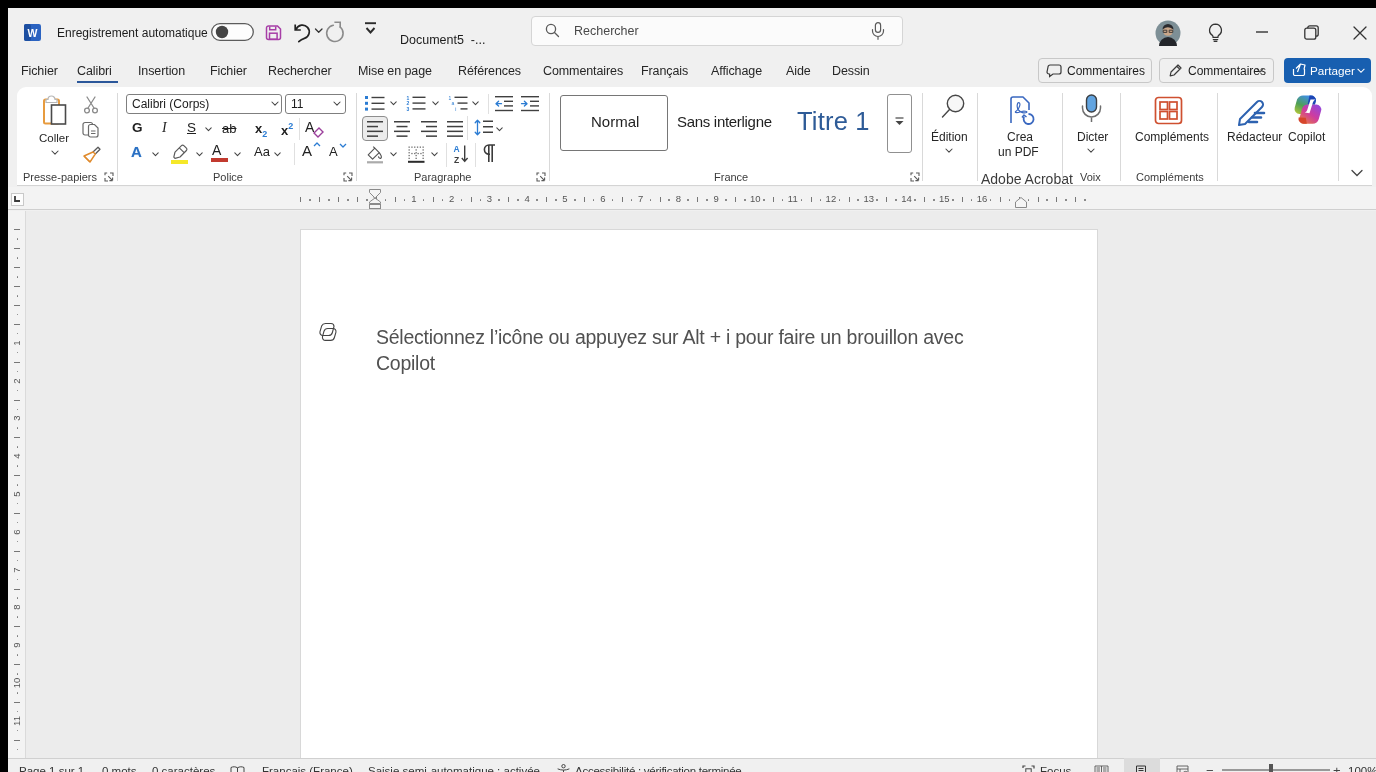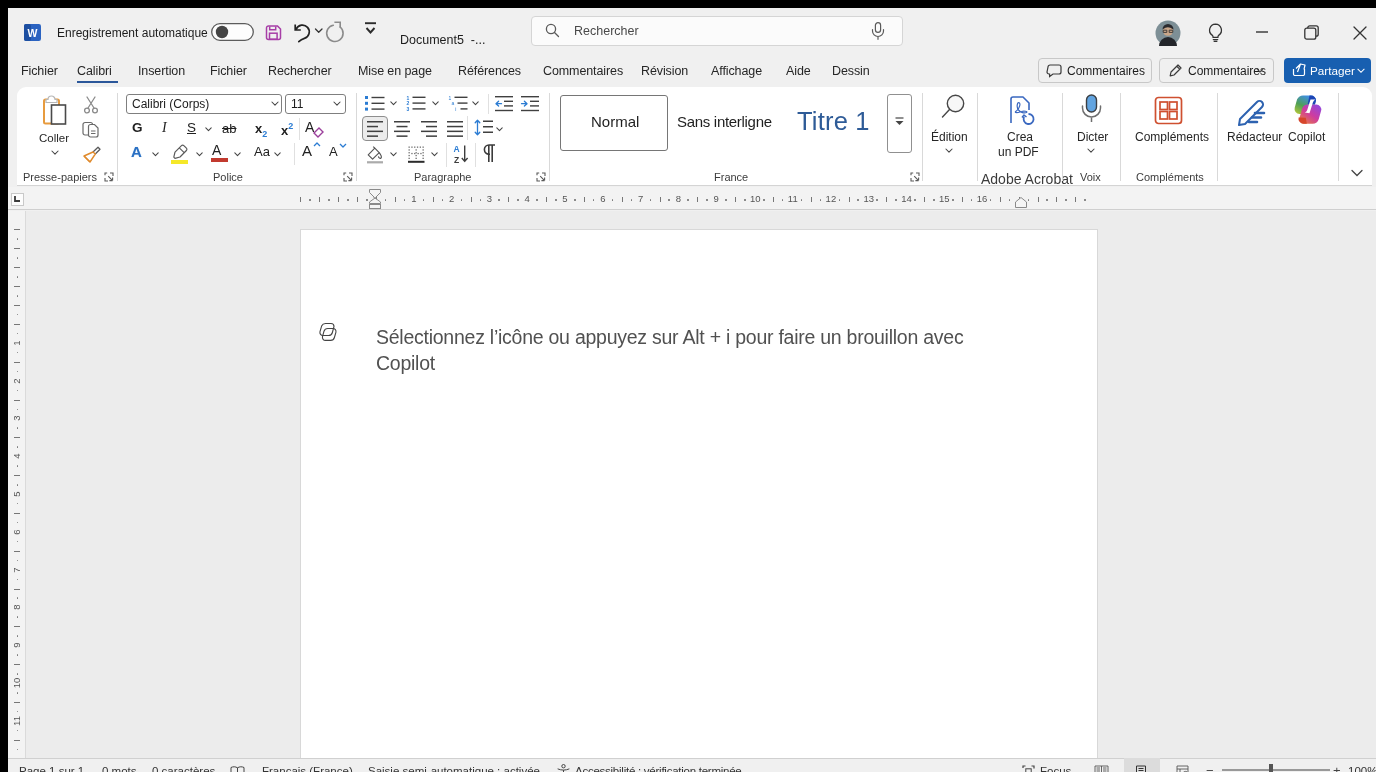--- a/index.html
+++ b/index.html
@@ -79,21 +79,21 @@
 <path d="M1 1 L13 13 M13 1 L1 13" stroke="#333" stroke-width="1.3" stroke-linecap="round"></path>
 </svg>
 <div class="t" style="left:21px;top:64px;font-size:12.5px;color:#262626;letter-spacing:-0.1px">Fichier</div>
 <div class="t" style="left:77px;top:64px;font-size:12.5px;color:#262626;letter-spacing:-0.1px">Calibri</div>
 <div class="t" style="left:138px;top:64px;font-size:12.5px;color:#262626;letter-spacing:-0.1px">Insertion</div>
 <div class="t" style="left:210px;top:64px;font-size:12.5px;color:#262626;letter-spacing:-0.1px">Fichier</div>
 <div class="t" style="left:268px;top:64px;font-size:12.5px;color:#262626;letter-spacing:-0.1px">Rechercher</div>
 <div class="t" style="left:358px;top:64px;font-size:12.5px;color:#262626;letter-spacing:-0.1px">Mise en page</div>
 <div class="t" style="left:458px;top:64px;font-size:12.5px;color:#262626;letter-spacing:-0.1px">Références</div>
 <div class="t" style="left:543px;top:64px;font-size:12.5px;color:#262626;letter-spacing:-0.1px">Commentaires</div>
-<div class="t" style="left:641px;top:64px;font-size:12.5px;color:#262626;letter-spacing:-0.1px">Révision</div>
+<div class="t" style="left:641px;top:64px;font-size:12.5px;color:#262626;letter-spacing:-0.1px">Français</div>
 <div class="t" style="left:711px;top:64px;font-size:12.5px;color:#262626;letter-spacing:-0.1px">Affichage</div>
 <div class="t" style="left:786px;top:64px;font-size:12.5px;color:#262626;letter-spacing:-0.1px">Aide</div>
 <div class="t" style="left:832px;top:64px;font-size:12.5px;color:#262626;letter-spacing:-0.1px">Dessin</div>
 <div class="abs" style="left:77px;top:81px;width:41px;height:2px;background:#2b579a"></div>
 <div class="abs" style="left:1038px;top:58px;width:114px;height:25px;border:1px solid #c8c8c8;border-radius:4px"></div>
 <svg style="left:1047px;top:64px" width="15" height="13" viewBox="0 0 15 13">
 <path d="M1 3 a2 2 0 0 1 2-2 h9 a2 2 0 0 1 2 2 v5 a2 2 0 0 1-2 2 h-6 l-3.4 2.6 v-2.6 h-0.6 a2 2 0 0 1-2-2 z" fill="none" stroke="#3a3a3a" stroke-width="1.2"></path>
 </svg>
 <div class="t" style="left:1067px;top:64px;font-size:12px">Commentaires</div>
 <div class="abs" style="left:1159px;top:58px;width:115px;height:25px;border:1px solid #c8c8c8;border-radius:4px"></div>

